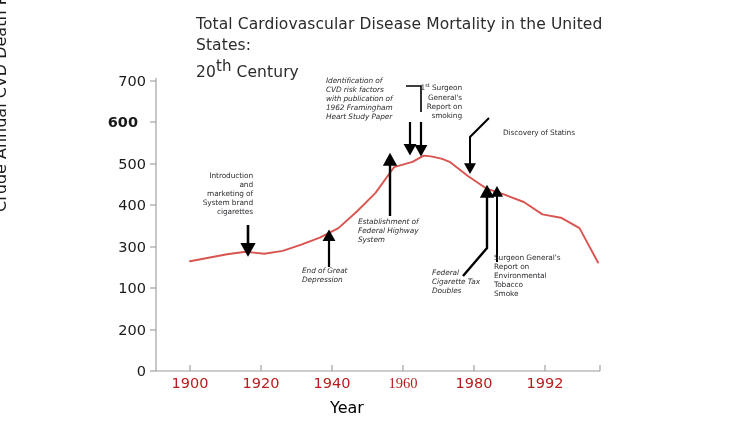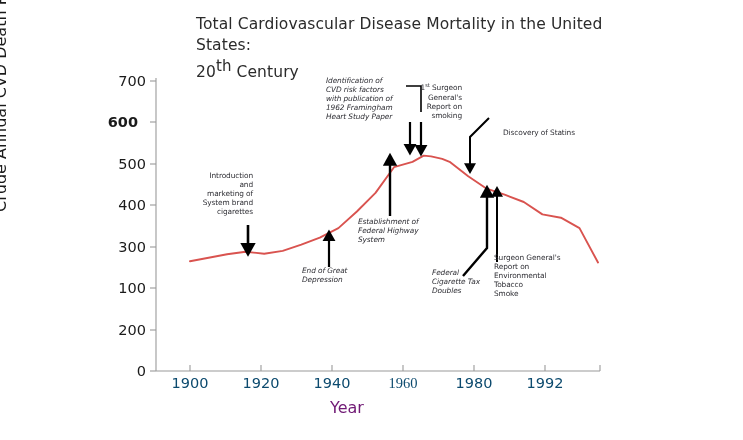--- a/index.html
+++ b/index.html
@@ -33,38 +33,38 @@
     font-size:16px;
     color:#1a1a1a;
     font-family:"DejaVu Sans", sans-serif;
     text-align:left;
     white-space:nowrap;
   }
   .xlabel{
     position:absolute;
     left:330px; top:398px;
     font-size:16px;
-    color:#701a75;
+    color:#000000;
     font-family:"DejaVu Sans", sans-serif;
   }
 
   .ytick{
     position:absolute;
     width:46px;
     text-align:right;
     font-size:14.5px;
     color:#1a1a1a;
     font-family:"DejaVu Sans", sans-serif;
   }
   .xtick{
     position:absolute;
     width:60px;
     text-align:center;
     font-size:14.5px;
-    color:#0c4a6e;
+    color:#b91c1c;
     font-family:"DejaVu Sans", sans-serif;
   }
 
   .anno{
     position:absolute;
     font-size:7.4px;
     line-height:9.1px;
     color:#2d2d33;
     font-family:"DejaVu Sans", sans-serif;
     letter-spacing:-0.1px;

